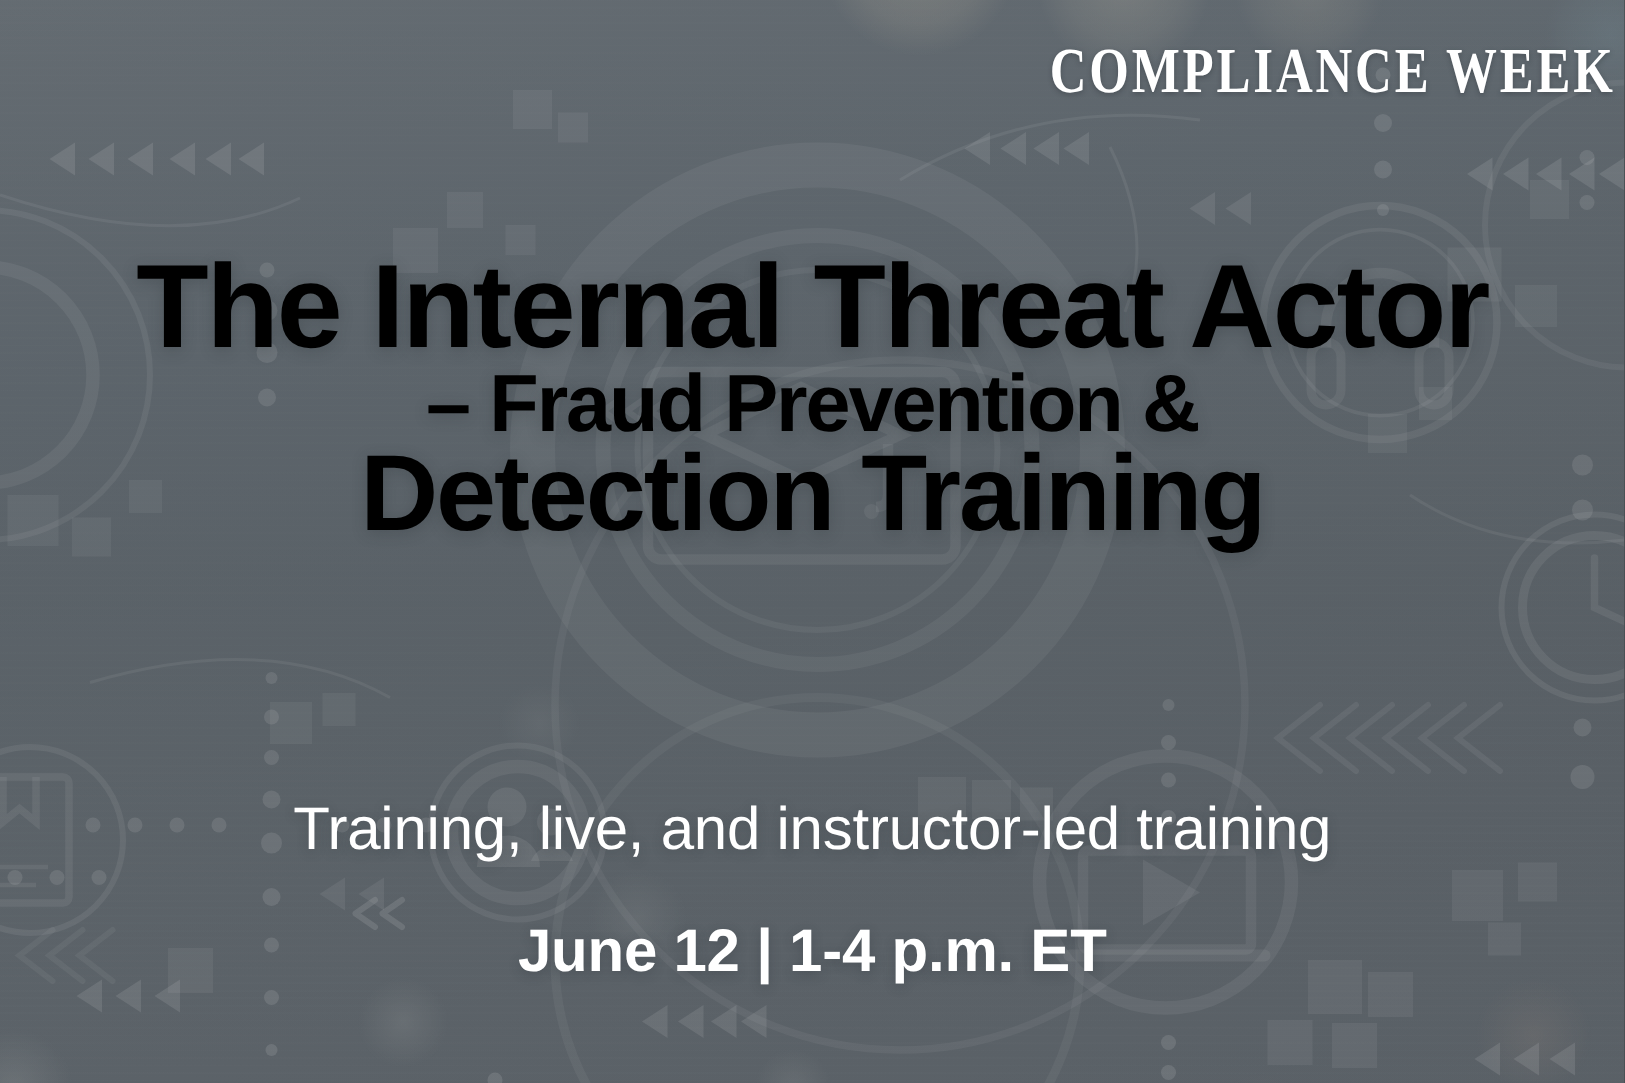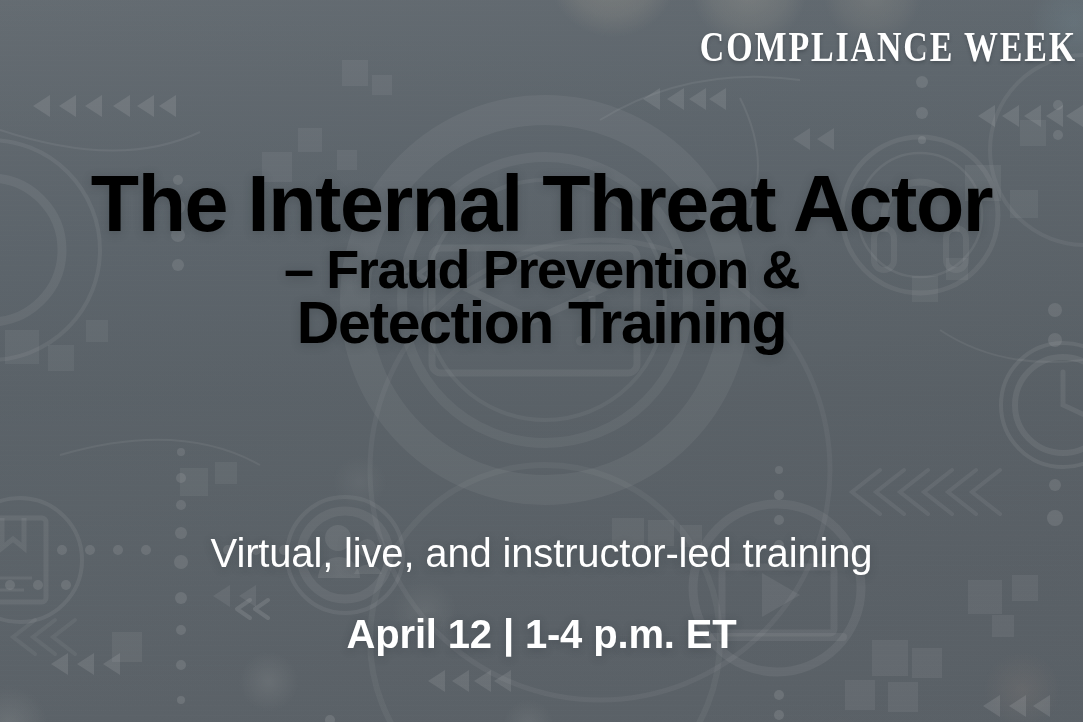--- a/index.html
+++ b/index.html
@@ -124,21 +124,21 @@
     font-weight: 700;
     font-size: 78px;
     line-height: 0.97;
     letter-spacing: -0.018em;
     color: #000000;
     text-shadow: 0 2px 10px rgba(40,46,52,0.28);
   }
   .headline .hl-line { display: block; white-space: nowrap; }
   .headline .hl-line.l1 { font-size: 79px; }
   .headline .hl-line.l2 { font-size: 54px; }
-  .headline .hl-line.l3 { font-size: 59px; }
+  .headline .hl-line.l3 { font-size: 72px; }
 
   .subtitle {
     position: absolute;
     top: 531px;
     left: 0;
     width: 100%;
     font-family: "Liberation Sans", "DejaVu Sans", sans-serif;
     font-weight: 400;
     font-size: 40px;
     line-height: 1.1;
@@ -428,18 +428,18 @@
   <div class="content">
 
     <div class="logo">COMPLIANCE WEEK</div>
 
     <h1 class="headline">
       <span class="hl-line l1">The Internal Threat Actor</span>
       <span class="hl-line l2">– Fraud Prevention &amp;</span>
       <span class="hl-line l3">Detection Training</span>
     </h1>
 
-    <div class="subtitle">Virtual, live, and instructor-led training</div>
-
-    <div class="dateline">April 12 | 1-4 p.m. ET</div>
+    <div class="subtitle">Training, live, and instructor-led training</div>
+
+    <div class="dateline">June 12 | 1-4 p.m. ET</div>
 
   </div>
 </div>
 
 </body></html>

